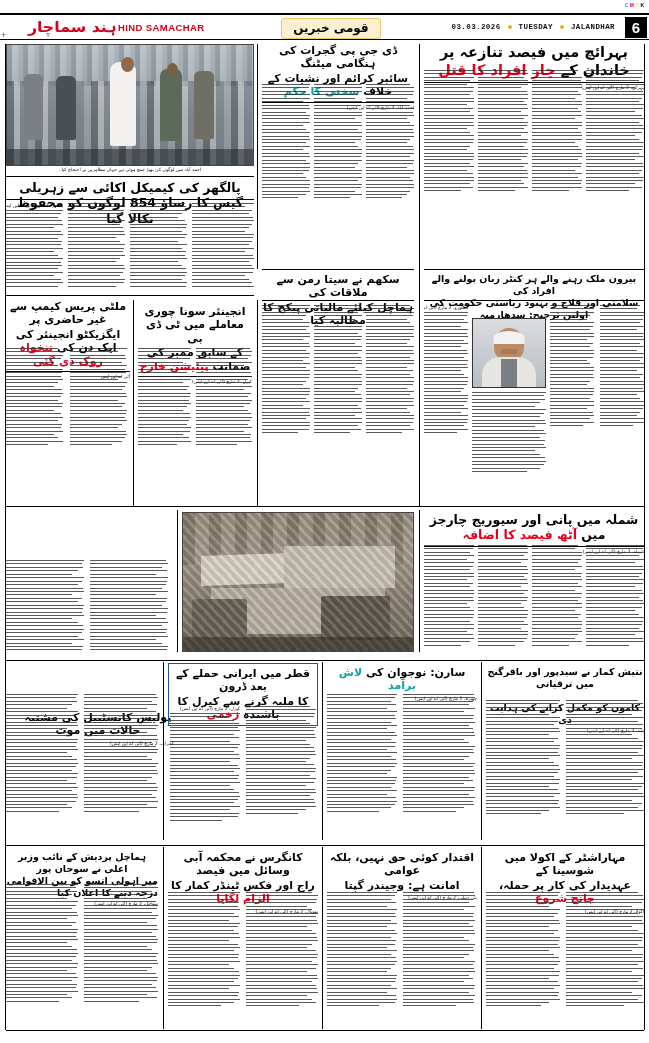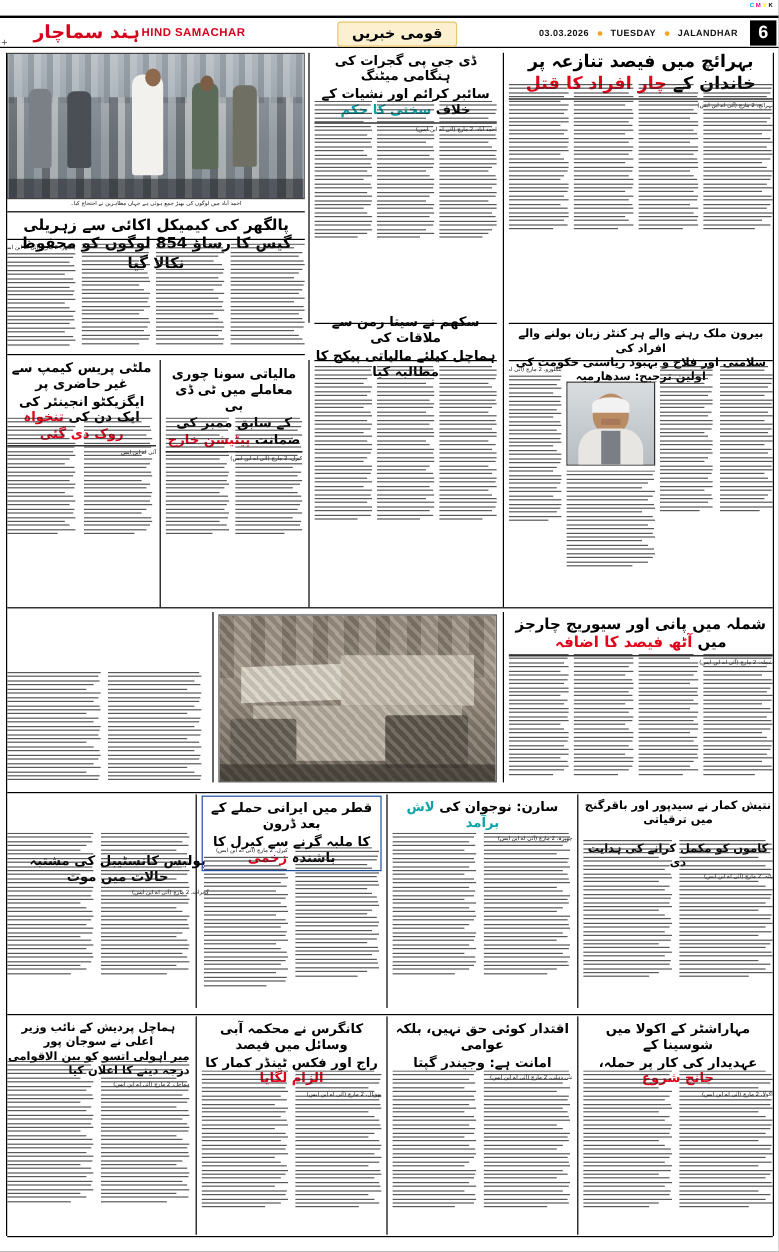--- a/index.html
+++ b/index.html
@@ -32,21 +32,21 @@
     position:absolute;left:118px;top:7px;font-size:9.5px;color:#d5001c;font-weight:bold;letter-spacing:.4px;
   }
   #banner{
     position:absolute;left:281px;top:3px;width:98px;height:19px;
     background:#fdf0d0;border:1px solid #e8c66b;border-radius:3px;
   }
   #banner span{
     display:block;text-align:center;line-height:19px;font-size:12px;font-weight:bold;color:#000;
     direction:rtl;font-family:"DejaVu Sans",sans-serif;
   }
-  #meta{position:absolute;right:34px;top:8px;font-size:7.5px;letter-spacing:.4px;color:#111;white-space:nowrap;}
+  #meta{position:absolute;right:34px;top:8px;font-size:7.5px;letter-spacing:.4px;color:#111;white-space:nowrap;font-family:Liberation Mono, monospace;}
   #meta b{font-weight:bold;}
   .dotsep{display:inline-block;width:4px;height:4px;border-radius:50%;background:#f5a623;margin:0 7px 1px 7px;vertical-align:middle;}
   #pagenum{
     position:absolute;right:2px;top:2px;width:22px;height:21px;background:#000;color:#fff;
     font-size:15px;font-weight:bold;text-align:center;line-height:21px;
   }
   #crossmark{position:absolute;left:1px;top:30px;font-size:9px;color:#555;}
 
   
   .col-sep{position:absolute;width:1px;background:#000;}
@@ -524,38 +524,38 @@
       <div class="tline s2"></div>
       <div class="tline s3"></div>
       <div class="tline s1"></div>
       <div class="tline s6"></div>
   </div>
 
   <div class="hrule rule" style="position:absolute;left:6px;top:295px;width:248px;"></div>
   <div class="hrule rule" style="position:absolute;left:262px;top:269px;width:152px;"></div>
   <div class="hrule rule" style="position:absolute;left:424px;top:269px;width:220px;"></div>
 
-  <div class="box" style="left:262px;top:262px;width:152px;">
+  <div class="box" style="left:262px;top:273px;width:152px;">
     <div class="hl hl-md urdu">سکھم نے سیتا رمن سے ملاقات کی</div>
     <div class="hl hl-md urdu" style="margin-top:1px;">ہماچل کیلئے مالیاتی پیکج کا مطالبہ کیا</div>
   </div>
 
   <div class="box" style="left:424px;top:273px;width:220px;">
     <div class="hl hl-sm urdu">بیرون ملک رہنے والے ہر کنٹر زبان بولنے والے افراد کی</div>
     <div class="hl hl-sm urdu" style="margin-top:1px;">سلامتی اور فلاح و بہبود ریاستی حکومت کی اولین ترجیح: سدھارمیہ</div>
   </div>
 
   <div class="hrule rule" style="position:absolute;left:262px;top:300px;width:152px;"></div>
   <div class="hrule rule" style="position:absolute;left:424px;top:300px;width:220px;"></div>
 
   <div class="col-sep" style="left:257px;top:300px;height:206px;"></div>
   <div class="col-sep" style="left:133px;top:300px;height:206px;"></div>
 
   <div class="box" style="left:138px;top:305px;width:114px;">
-    <div class="hl hl-md urdu">مالیاتی سونا چوری معاملے میں ٹی ڈی بی</div>
+    <div class="hl hl-md urdu">انجینئر سونا چوری معاملے میں ٹی ڈی بی</div>
     <div class="hl hl-md urdu" style="margin-top:1px;">
       <span>کے سابق ممبر کی ضمانت</span>
       <span class="red">پیٹیشن خارج</span>
     </div>
     <div class="byline" style="margin-top:3px;border-top:1px solid #000;padding-top:2px;">کیرل، 2 مارچ (آئی اے این ایس)</div>
   </div>
   <div class="body-col" style="left:138px;top:348px;width:53px;height:152px;">
     <div class="tline s1"></div>
       <div class="tline s3"></div>
       <div class="tline s2"></div>

